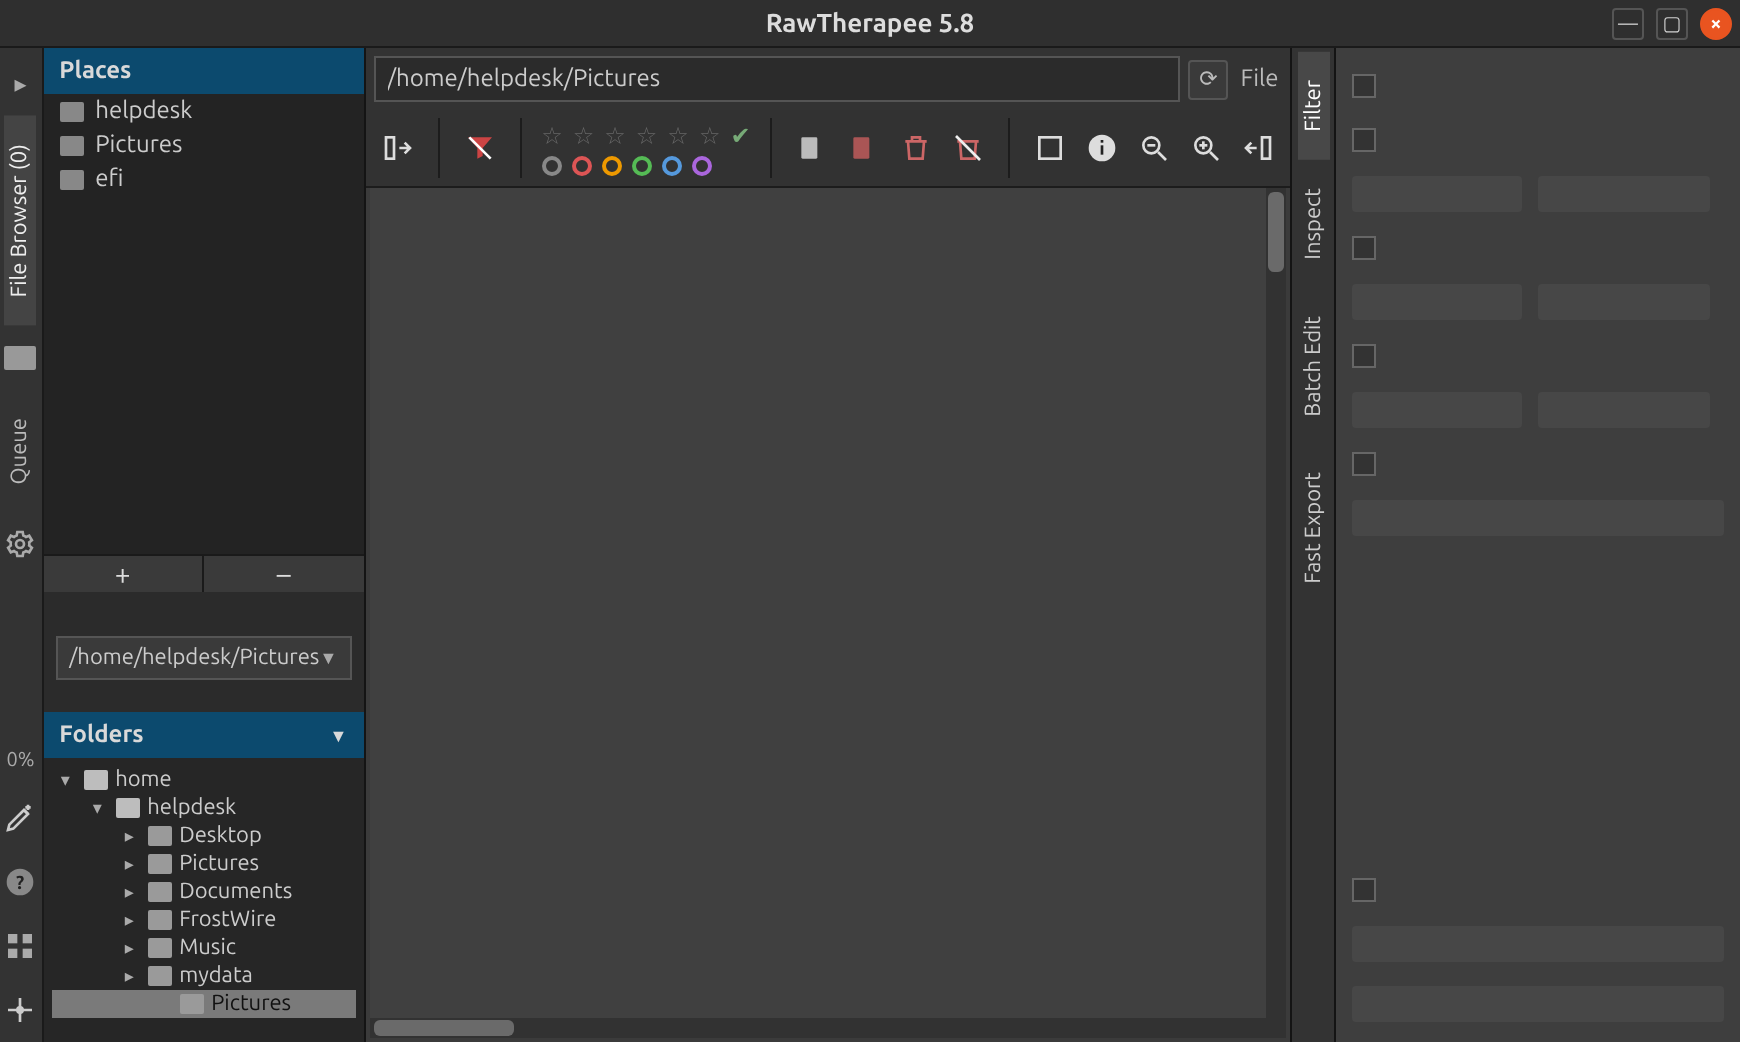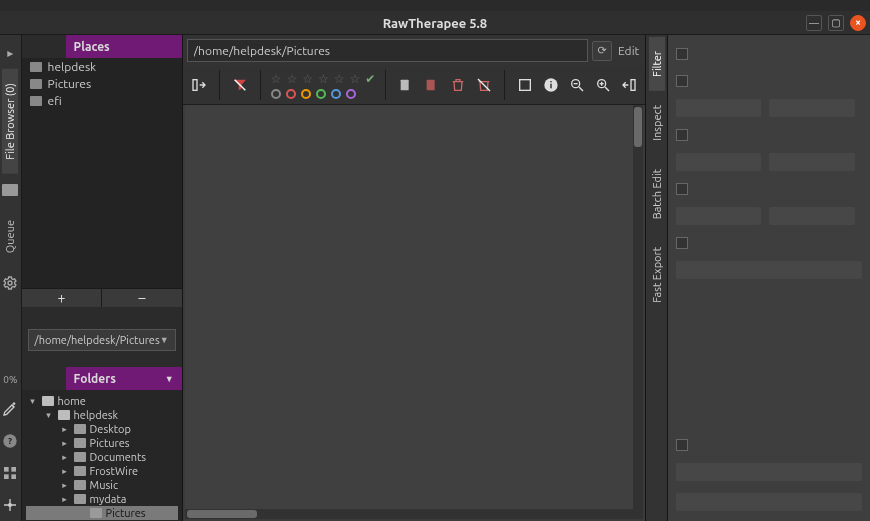--- a/index.html
+++ b/index.html
@@ -1,38 +1,38 @@
 <!DOCTYPE html>
 <html><head>
 <meta charset="utf-8">
 <style>
   * { box-sizing: border-box; margin: 0; padding: 0; font-family: "Ubuntu", "Segoe UI", sans-serif; }
   body { background: #2a2a2a; color: #ccc; width: 870px; height: 521px; overflow: hidden; font-size: 12px; }
   .window { display: flex; flex-direction: column; width: 100%; height: 100%; }
 
   
-  .titlebar { height: 24px; background: #2f2f2f; display: flex; align-items: center; justify-content: center; position: relative; border-bottom: 1px solid #1a1a1a; margin-top: 11px;}
+  .titlebar { height: 24px; background: #2f2f2f; display: flex; align-items: center; justify-content: center; position: relative; border-bottom: 1px solid #1a1a1a;}
   .titlebar .title { color: #ddd; font-weight: bold; font-size: 13px; }
   .titlebar .winbtns { position: absolute; right: 4px; display: flex; gap: 6px; align-items: center; }
   .winbtn { width: 16px; height: 16px; display: flex; align-items: center; justify-content: center; color: #ccc; border:1px solid #555; border-radius:2px; font-size:10px; cursor:pointer;}
   .winbtn.close { background: #e95420; border-color:#e95420; color:#fff; border-radius:8px; width:16px; height:16px; font-weight:bold;}
 
   .body { flex:1; display: flex; min-height:0;}
 
   
   .iconstrip { width: 28px; background: #333; display: flex; flex-direction: column; align-items: center; padding-top: 2px; gap: 0px; border-right:1px solid #1a1a1a;}
   .vtab { writing-mode: vertical-rl; transform: rotate(180deg); color: #bbb; font-size: 11px; padding: 14px 2px; cursor:pointer; text-align:center;}
   .vtab.active { background: #444; color:#eee; }
   .stripicon { width:20px; height:20px; margin:6px 0; display:flex; align-items:center; justify-content:center; color:#aaa;}
   .stripspacer { flex:1; }
   .pct { font-size:10px; color:#aaa; margin:8px 0;}
 
   
   .leftpanel { width: 192px; background: #2b2b2b; border-right:1px solid #141414; display:flex; flex-direction:column; }
-  .sectionhdr { background: #701a75; color:#d9d9d9; padding: 5px 8px; font-size:12px; font-weight:bold; display:flex; justify-content:space-between; align-items:center;margin-left:44px;}
+  .sectionhdr { background: #0c4a6e; color:#d9d9d9; padding: 5px 8px; font-size:12px; font-weight:bold; display:flex; justify-content:space-between; align-items:center;}
   .place-item { display:flex; align-items:center; gap:6px; padding:2px 8px; color:#ccc; cursor:pointer;}
   .place-item .ficon { width:12px; height:10px; background:#888; border-radius:1px; display:inline-block;}
   .places-body { background:#232323; min-height:120px; flex-shrink:0;}
   .plusminus { display:flex; background:#3a3a3a; border-top:1px solid #1a1a1a;}
   .plusminus div { flex:1; text-align:center; color:#ddd; font-size:14px; padding:1px 0; cursor:pointer;}
   .plusminus div:first-child { border-right:1px solid #1a1a1a;}
   .combo { margin:6px; background:#3a3a3a; border:1px solid #555; color:#ccc; padding:4px 6px; display:flex; justify-content:space-between; align-items:center; font-size:11px; cursor:pointer;}
   .combo .tri { font-size:9px; color:#aaa;}
 
   .folders { flex:1; overflow:auto; background:#262626; display:flex; flex-direction:column;}
@@ -223,21 +223,21 @@
               <span>Pictures</span>
             </div>
           </div>
       </div>
     </div>
 
     <div class="main">
       <div class="pathbar">
         <input class="pathinput" value="/home/helpdesk/Pictures" style="">
         <div class="pathbtn">⟳</div>
-        <span class="findlbl">Edit</span>
+        <span class="findlbl">File</span>
       </div>
       <div class="toolbar">
         <div class="tbrow">
           <div class="tbtn toolico">
               <svg viewBox="0 0 24 24" fill="none" stroke="#ddd" stroke-width="2">
                 <rect x="3" y="4" width="6" height="16"></rect>
                 <path d="M13 12h8M17 8l4 4-4 4"></path>
               </svg>
             </div>
           <div class="sep"></div>

